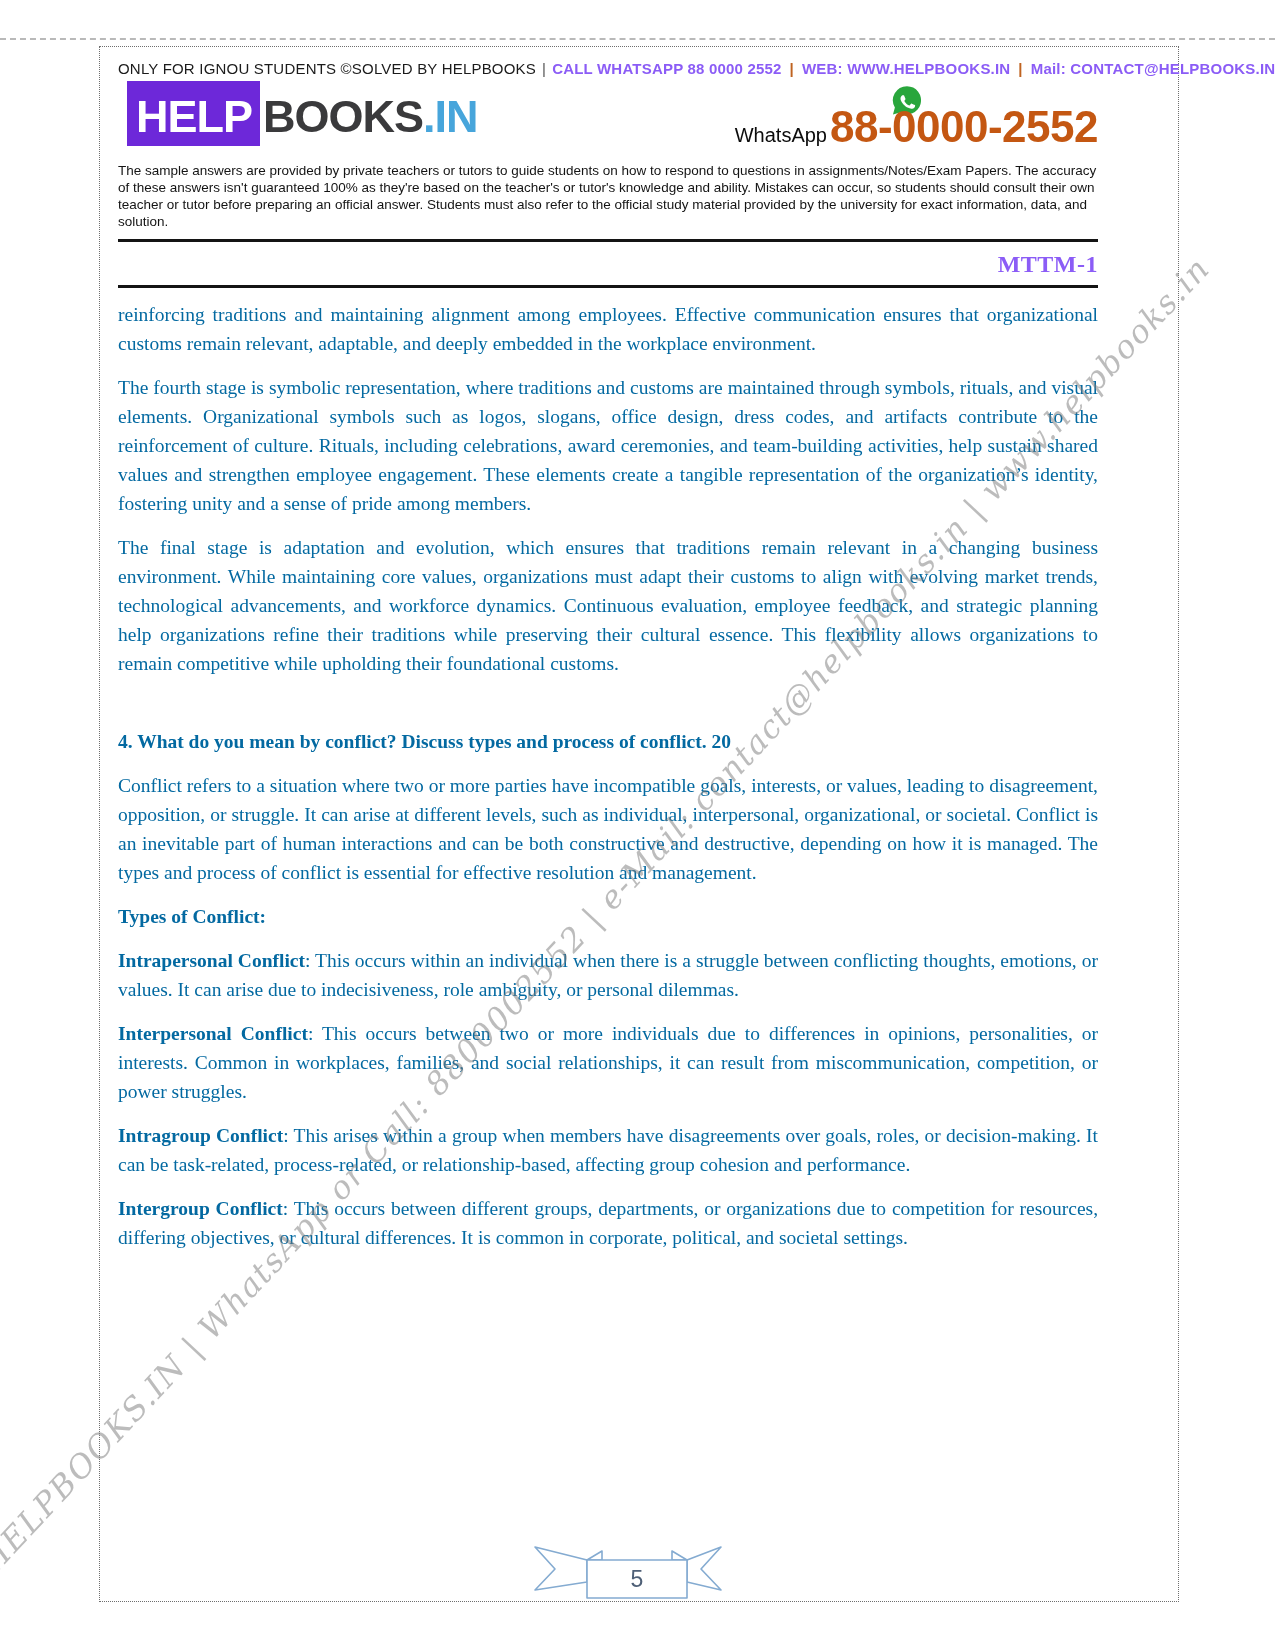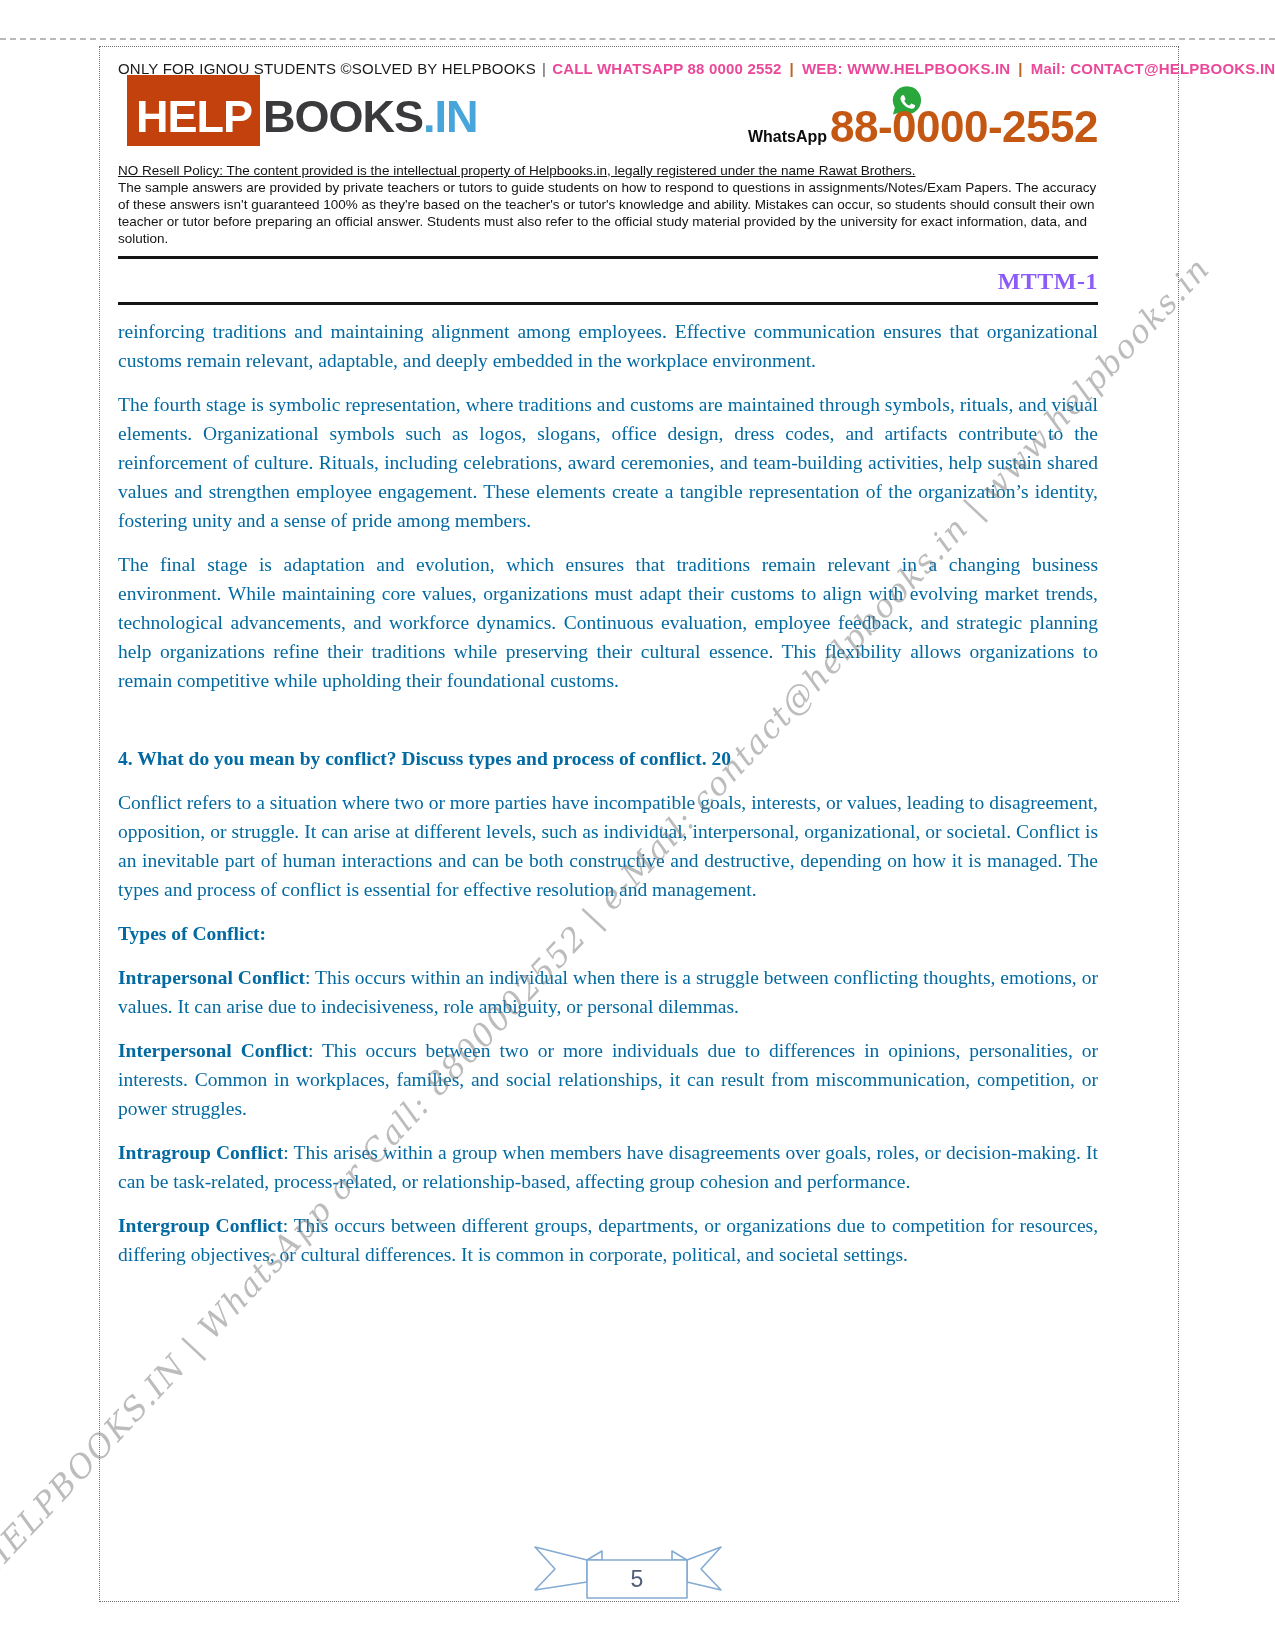--- a/index.html
+++ b/index.html
@@ -8,35 +8,35 @@
 
   .top-dash { position:absolute; top:38px; left:0; width:1275px; height:0;
               border-top:2px dashed #b9b9b9; }
   .page-border { position:absolute; left:99px; top:46px; width:1080px; height:1556px;
                  border:1.5px dotted #6e6e6e; box-sizing:border-box; }
 
   .content { position:absolute; left:118px; top:60px; width:980px; z-index:2; }
 
   
   .topline { font-size:15px; letter-spacing:.2px; white-space:nowrap; color:#1b1b1b; }
-  .topline .orange { color:#ec4899; font-weight:700; }
+  .topline .orange { color:#8b5cf6; font-weight:700; }
   .topline .sep { color:#555; padding:0 6px; }
   .topline .osep { color:#bf6320; padding:0 8px; font-weight:700; }
 
   
   .brandrow { position:relative; margin-top:9px; height:66px; }
   .logo { position:absolute; left:9px; top:2px; font-weight:800; font-size:45px;
           letter-spacing:-1px; line-height:58px; white-space:nowrap; }
-  .logo-help  { background:#c2410c; color:#fff; padding:16px 8px 4px 9px;text-align:center; }
+  .logo-help  { background:#6d28d9; color:#fff; padding:10px 8px 4px 9px;text-align:center; }
   .logo-books { color:#3a3a3c; margin-left:3px;text-align:center; }
   .logo-in    { color:#47a5db; }
   .wa { position:absolute; right:0; top:-2px; width:270px; height:68px; }
   .wa-icon { position:absolute; left:62px; top:0; width:34px; height:34px; }
   .wa-row { position:absolute; right:0; bottom:0; white-space:nowrap; }
-  .wa-label  { font-size:16px; font-weight:700; color:#0c0c0c; margin-right:3px; }
+  .wa-label  { font-size:20px; font-weight:400; color:#0c0c0c; margin-right:3px; }
   .wa-number { font-size:44px; font-weight:700; color:#c45712; letter-spacing:-.5px; }
 
   
   .disclaimer { margin-top:10px; font-size:13.5px; line-height:17px; color:#141414; }
   .disc-underline { display:block; text-decoration:underline; }
 
   .rule  { height:3px; background:#141414; margin-top:9px; }
   .rule2 { height:3px; background:#141414; margin-top:2px; }
   .title { font-family:"Liberation Serif", serif; font-size:24px; font-weight:700;
            text-align:right; margin:9px 0 7px; letter-spacing:.5px; color:#8b5cf6; }
@@ -85,21 +85,20 @@
           <path fill="#29a63c" d="M16 2a13.3 13.3 0 0 0-11.4 20.1L2.8 28.6l6.6-1.7A13.3 13.3 0 1 0 16 2z"></path>
           <path fill="#ffffff" d="M22.9 19.6c-.3-.2-2-1-2.3-1.1-.3-.1-.5-.2-.8.2-.2.3-.9 1.1-1.1 1.3-.2.2-.4.2-.7.1-.3-.2-1.4-.5-2.6-1.6-1-.9-1.6-1.9-1.8-2.2-.2-.3 0-.5.1-.7l.5-.6c.2-.2.2-.3.3-.6.1-.2 0-.4 0-.6 0-.2-.8-1.9-1-2.5-.3-.7-.6-.6-.8-.6h-.7c-.2 0-.6.1-.9.4-.3.3-1.2 1.1-1.2 2.8 0 1.6 1.2 3.2 1.4 3.4.2.2 2.4 3.7 5.8 5.1 3.4 1.3 3.4.9 4 .8.6-.1 2-.8 2.3-1.6.3-.8.3-1.5.2-1.6-.1-.2-.4-.3-.7-.4z"></path>
         </svg>
         <div class="wa-row">
           <span class="wa-label">WhatsApp</span><span class="wa-number">88-0000-2552</span>
         </div>
       </div>
     </div>
 
     <div class="disclaimer">
-      <span class="disc-underline">NO Resell Policy: The content provided is the intellectual property of Helpbooks.in, legally registered under the name Rawat Brothers.</span>
       <span>The sample answers are provided by private teachers or tutors to guide students on how to respond to questions in assignments/Notes/Exam Papers. The accuracy of these answers isn't guaranteed 100% as they're based on the teacher's or tutor's knowledge and ability. Mistakes can occur, so students should consult their own teacher or tutor before preparing an official answer. Students must also refer to the official study material provided by the university for exact information, data, and solution.</span>
     </div>
 
     <div class="rule"></div>
     <h1 class="title">MTTM-1</h1>
     <div class="rule2"></div>
 
     <div class="body-text">
       <p class="first">reinforcing traditions and maintaining alignment among employees. Effective communication ensures that organizational customs remain relevant, adaptable, and deeply embedded in the workplace environment.</p>
       <p>The fourth stage is symbolic representation, where traditions and customs are maintained through symbols, rituals, and visual elements. Organizational symbols such as logos, slogans, office design, dress codes, and artifacts contribute to the reinforcement of culture. Rituals, including celebrations, award ceremonies, and team-building activities, help sustain shared values and strengthen employee engagement. These elements create a tangible representation of the organization’s identity, fostering unity and a sense of pride among members.</p>

